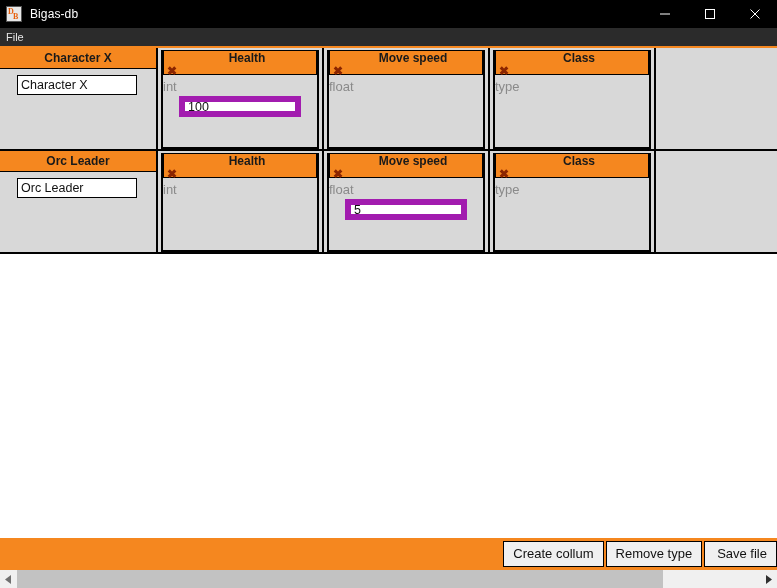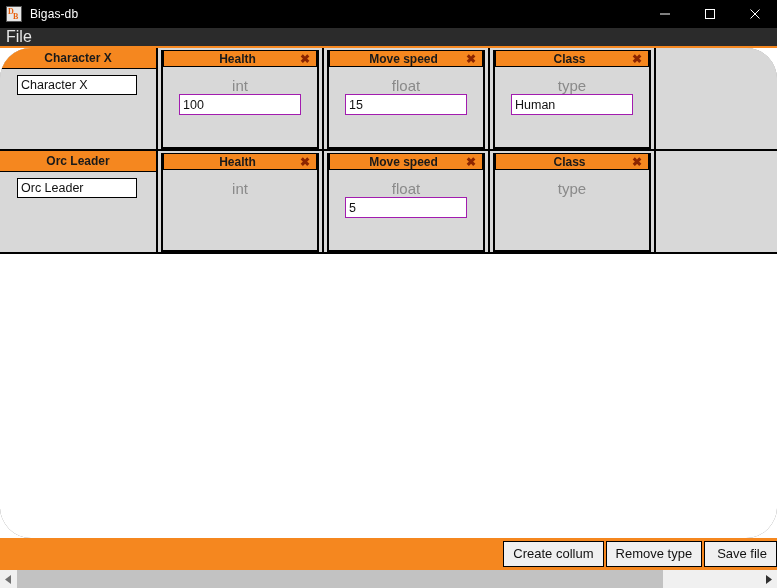--- a/index.html
+++ b/index.html
@@ -70,33 +70,32 @@
   #menubar {
     height: 20px;
     background: #2b2b2b;
     display: flex;
     align-items: center;
     border-bottom: 2px solid #f5871f;
     box-sizing: border-box;
   }
   .menu-item {
     color: #e6e6e6;
-    font-size: 16px;
+    font-size: 11px;
     padding: 0 6px;
     line-height: 18px;
   }
 
   
   #table-area {
     background: #737373;
     height: 490px;
     box-sizing: border-box;
     overflow: hidden;
     position: relative;
-    border-radius: 31px;
   }
   .row {
     display: flex;
     height: 103px;
     border-bottom: 2px solid #000000;
     box-sizing: border-box;
     background: #d8d8d8;
   }
   .name-cell {
     width: 158px;
@@ -152,27 +151,27 @@
   .field-inner {
     margin: 2px 3px 2px 3px;
     border: 2px solid #000000;
     border-top: none;
     height: 99px;
     box-sizing: border-box;
     background: #d8d8d8;
     position: relative;
   }
   .field-header {
-    height: 17px;
+    height: 25px;
     background: #f5871f;
     border: 1px solid #000000;
     box-sizing: border-box;
     display: flex;
-    align-items: center;
-    position: relative;
+    position: relative;
+    flex-direction: column;
   }
   .field-header-text {
     flex: 1;
     text-align: center;
     font-size: 12px;
     font-weight: bold;
     color: #1a1a1a;
     padding-left: 14px;
   }
   .field-delete {
@@ -181,33 +180,33 @@
     margin-right: 3px;
     display: flex;
     align-items: center;
     justify-content: center;
     color: #8b2500;
     font-size: 12px;
     font-weight: bold;
     line-height: 1;
   }
   .field-type {
-    text-align: center;
-    font-size: 15px;
+    text-align: left;
+    font-size: 13px;
     color: #8a8a8a;
-    margin-top: 10px;
+    margin-top: 4px;
     height: 12px;
   }
   .field-input {
     display: block;
     margin: 5px auto 0 auto;
     width: 122px;
     height: 21px;
     box-sizing: border-box;
-    border: 1px solid #a21caf;
+    border: 6px solid #a21caf;
     background: #ffffff;
     font-family: "Liberation Sans", sans-serif;
     font-size: 12.5px;
     color: #111111;
     padding: 0 3px;
     outline: none;
   }
   .filler-cell {
     flex: 1 1 auto;
     background: #d8d8d8;
@@ -335,32 +334,30 @@
       </div>
     </div>
 
     <div class="field-cell">
       <div class="field-inner">
         <div class="field-header">
           <span class="field-header-text">Move speed</span>
           <span class="field-delete">✖</span>
         </div>
         <div class="field-type">float</div>
-        <input class="field-input" type="text" value="15" style="">
       </div>
     </div>
 
     <div class="field-cell">
       <div class="field-inner">
         <div class="field-header">
           <span class="field-header-text">Class</span>
           <span class="field-delete">✖</span>
         </div>
         <div class="field-type">type</div>
-        <input class="field-input" type="text" value="Human" style="">
       </div>
     </div>
 
     <div class="filler-cell"></div>
   </div>
 
   <div class="row">
     <div class="name-cell">
       <div class="name-header">
         <span class="name-header-text">Orc Leader</span>

